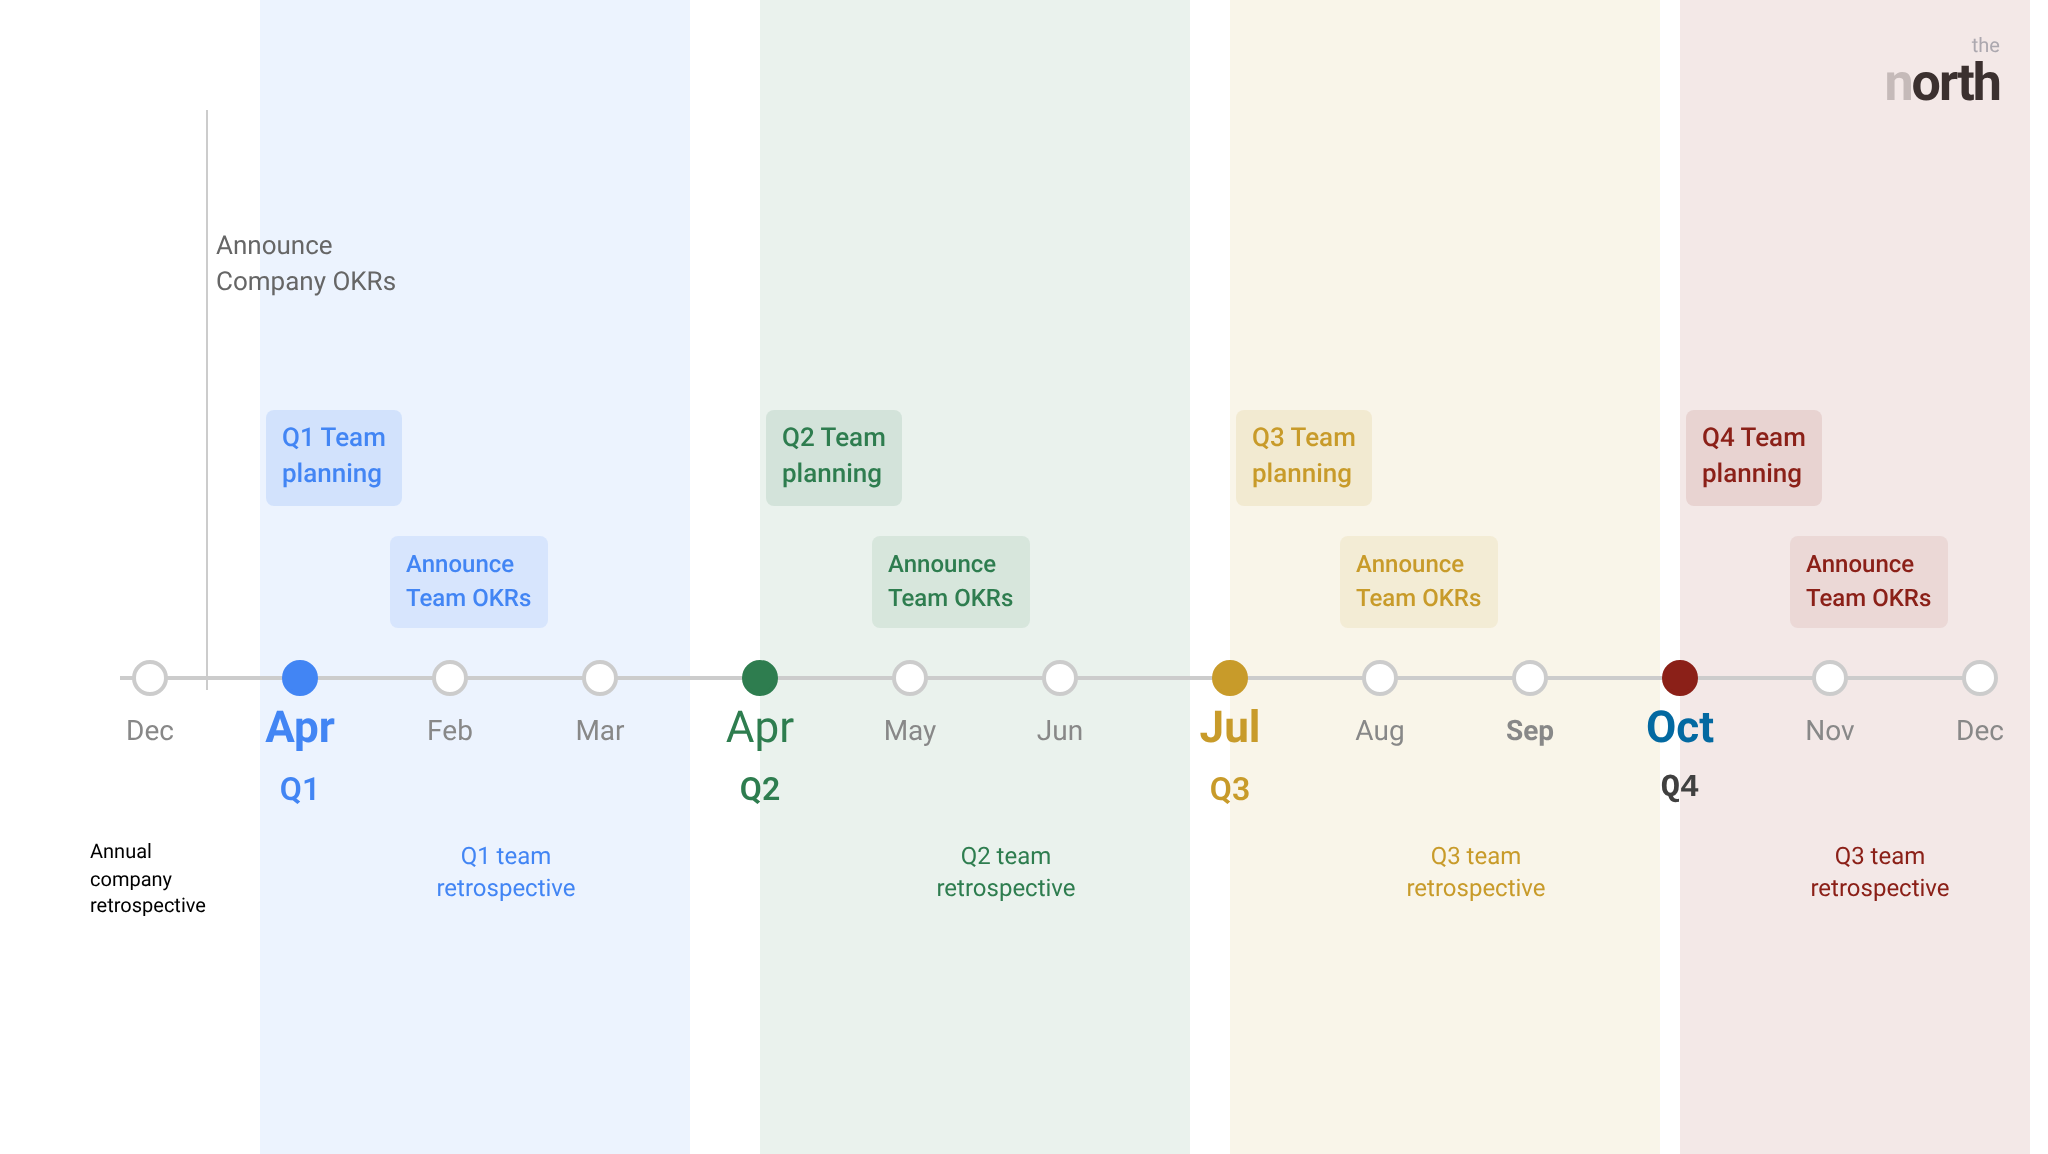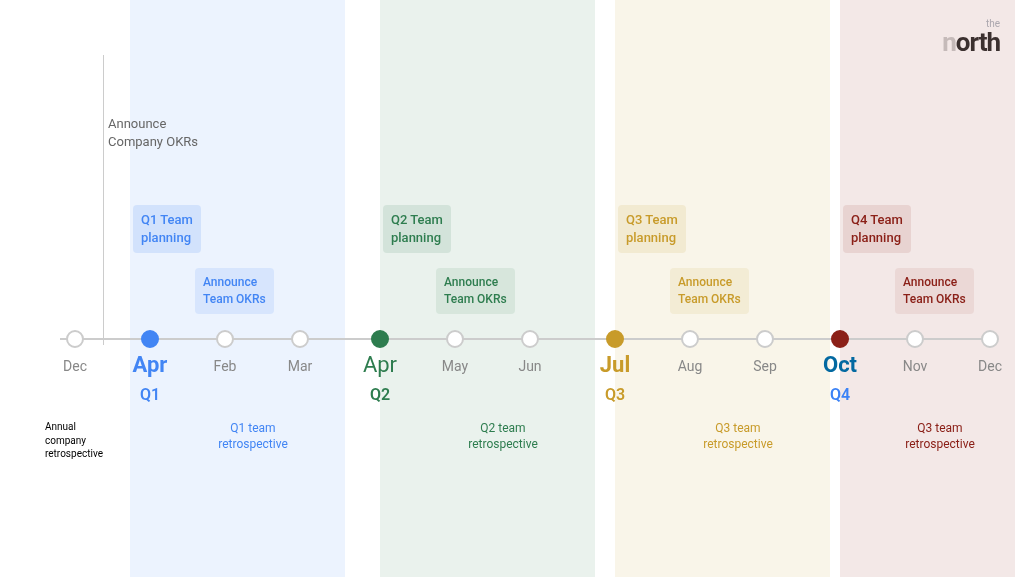--- a/index.html
+++ b/index.html
@@ -225,33 +225,33 @@
       <div class="month-label bold-green" style="left: 380px;">Apr</div>
       <div class="month-marker " style="left: 455px;"></div>
       <div class="month-label" style="left: 455px;">May</div>
       <div class="month-marker " style="left: 530px;"></div>
       <div class="month-label" style="left: 530px;">Jun</div>
       <div class="month-marker filled-gold" style="left: 615px;"></div>
       <div class="month-label bold-gold" style="left: 615px;">Jul</div>
       <div class="month-marker " style="left: 690px;"></div>
       <div class="month-label" style="left: 690px;">Aug</div>
       <div class="month-marker " style="left: 765px;"></div>
-      <div class="month-label" style="left: 765px;">Sep</div>
+      <div class="month-label" style="left: 765px; font-weight: bold;">Sep</div>
       <div class="month-marker filled-red" style="left: 840px;"></div>
       <div class="month-label bold-red" style="left: 840px;">Oct</div>
       <div class="month-marker " style="left: 915px;"></div>
       <div class="month-label" style="left: 915px;">Nov</div>
       <div class="month-marker " style="left: 990px;"></div>
       <div class="month-label" style="left: 990px;">Dec</div>
     </div>
 
   <div class="quarter-label" style="left:150px; color:#4285f4;">Q1</div>
   <div class="quarter-label" style="left:380px; color:#2e7d4f;">Q2</div>
   <div class="quarter-label" style="left:615px; color:#c89b2a;">Q3</div>
-  <div class="quarter-label" style="left:840px; color:#3b82f6;">Q4</div>
+  <div class="quarter-label" style="left:840px; color:#404040;font-family:Liberation Mono, monospace;">Q4</div>
 
   <div class="retro-label" style="left:45px; top:420px; color:#000000; font-size:10px; text-align:left; line-height:1.35;">
     Annual<br>company<br>retrospective
   </div>
 
   <div class="retro-label" style="left:253px; top:420px; color:#4285f4; font-size:12px; text-align:center; transform:translateX(-50%); line-height:1.35;">
     Q1 team<br>retrospective
   </div>
 
   <div class="retro-label" style="left:503px; top:420px; color:#2e7d4f; font-size:12px; text-align:center; transform:translateX(-50%); line-height:1.35;">

